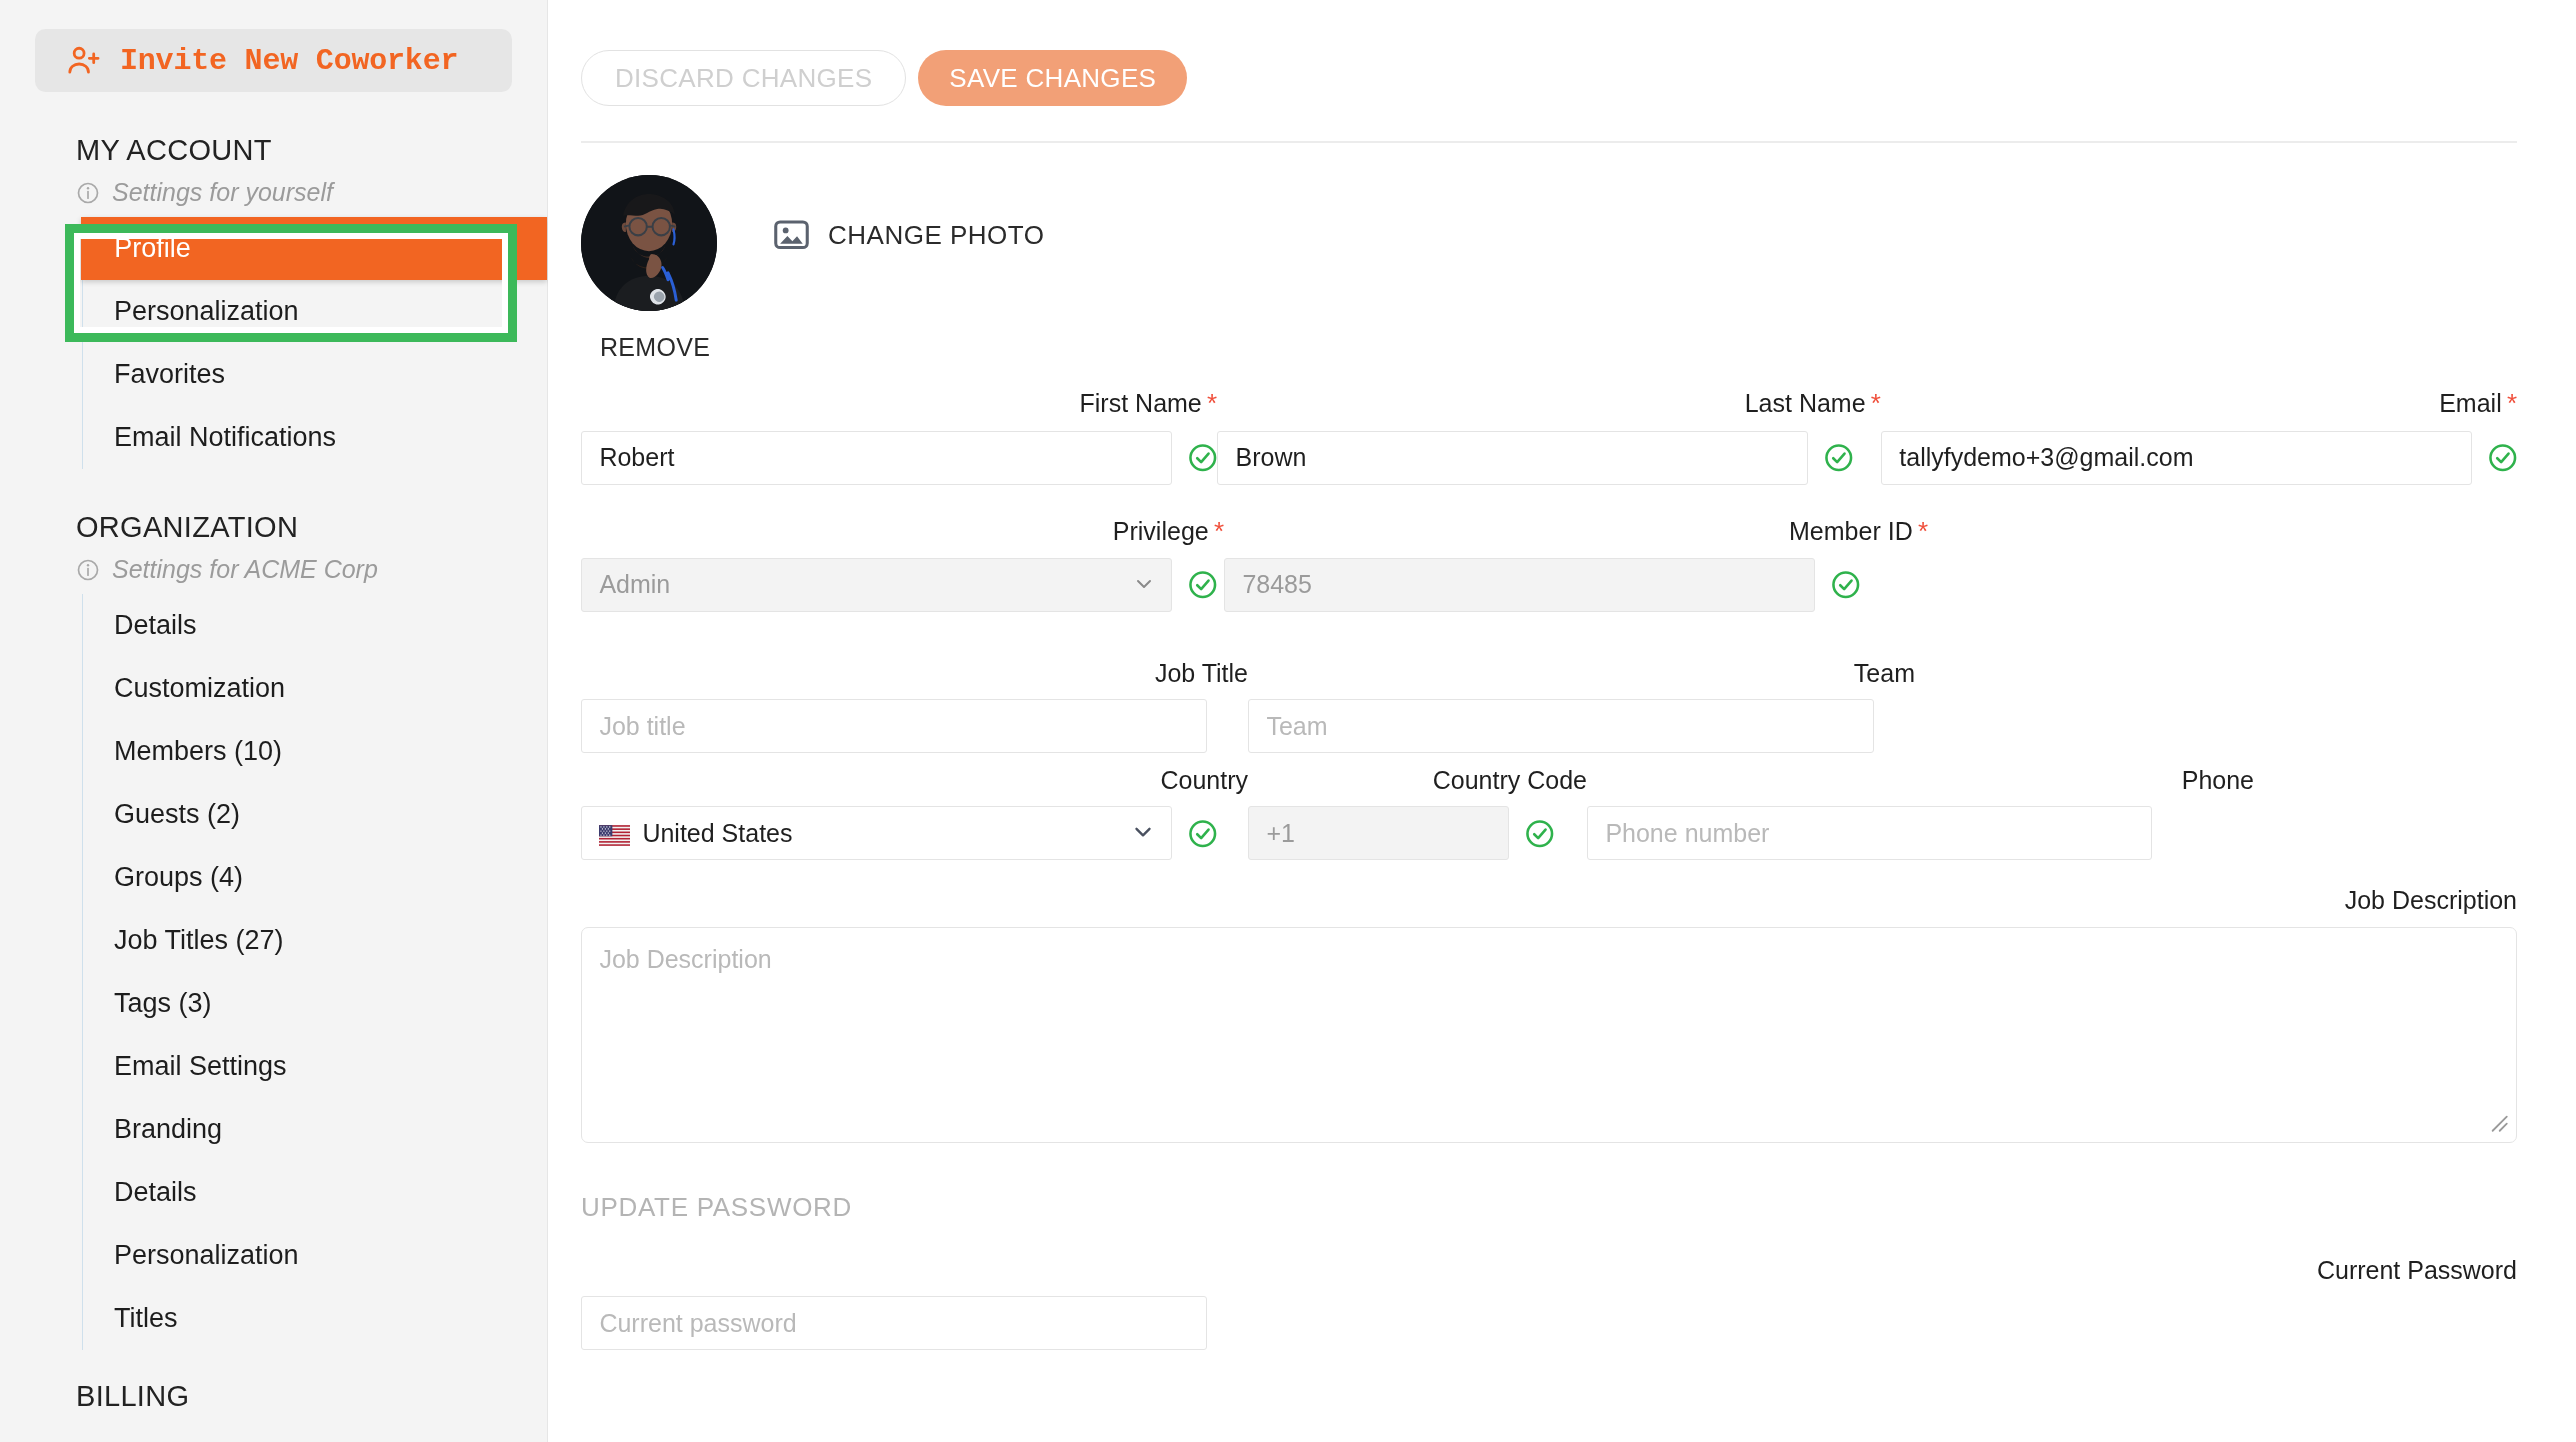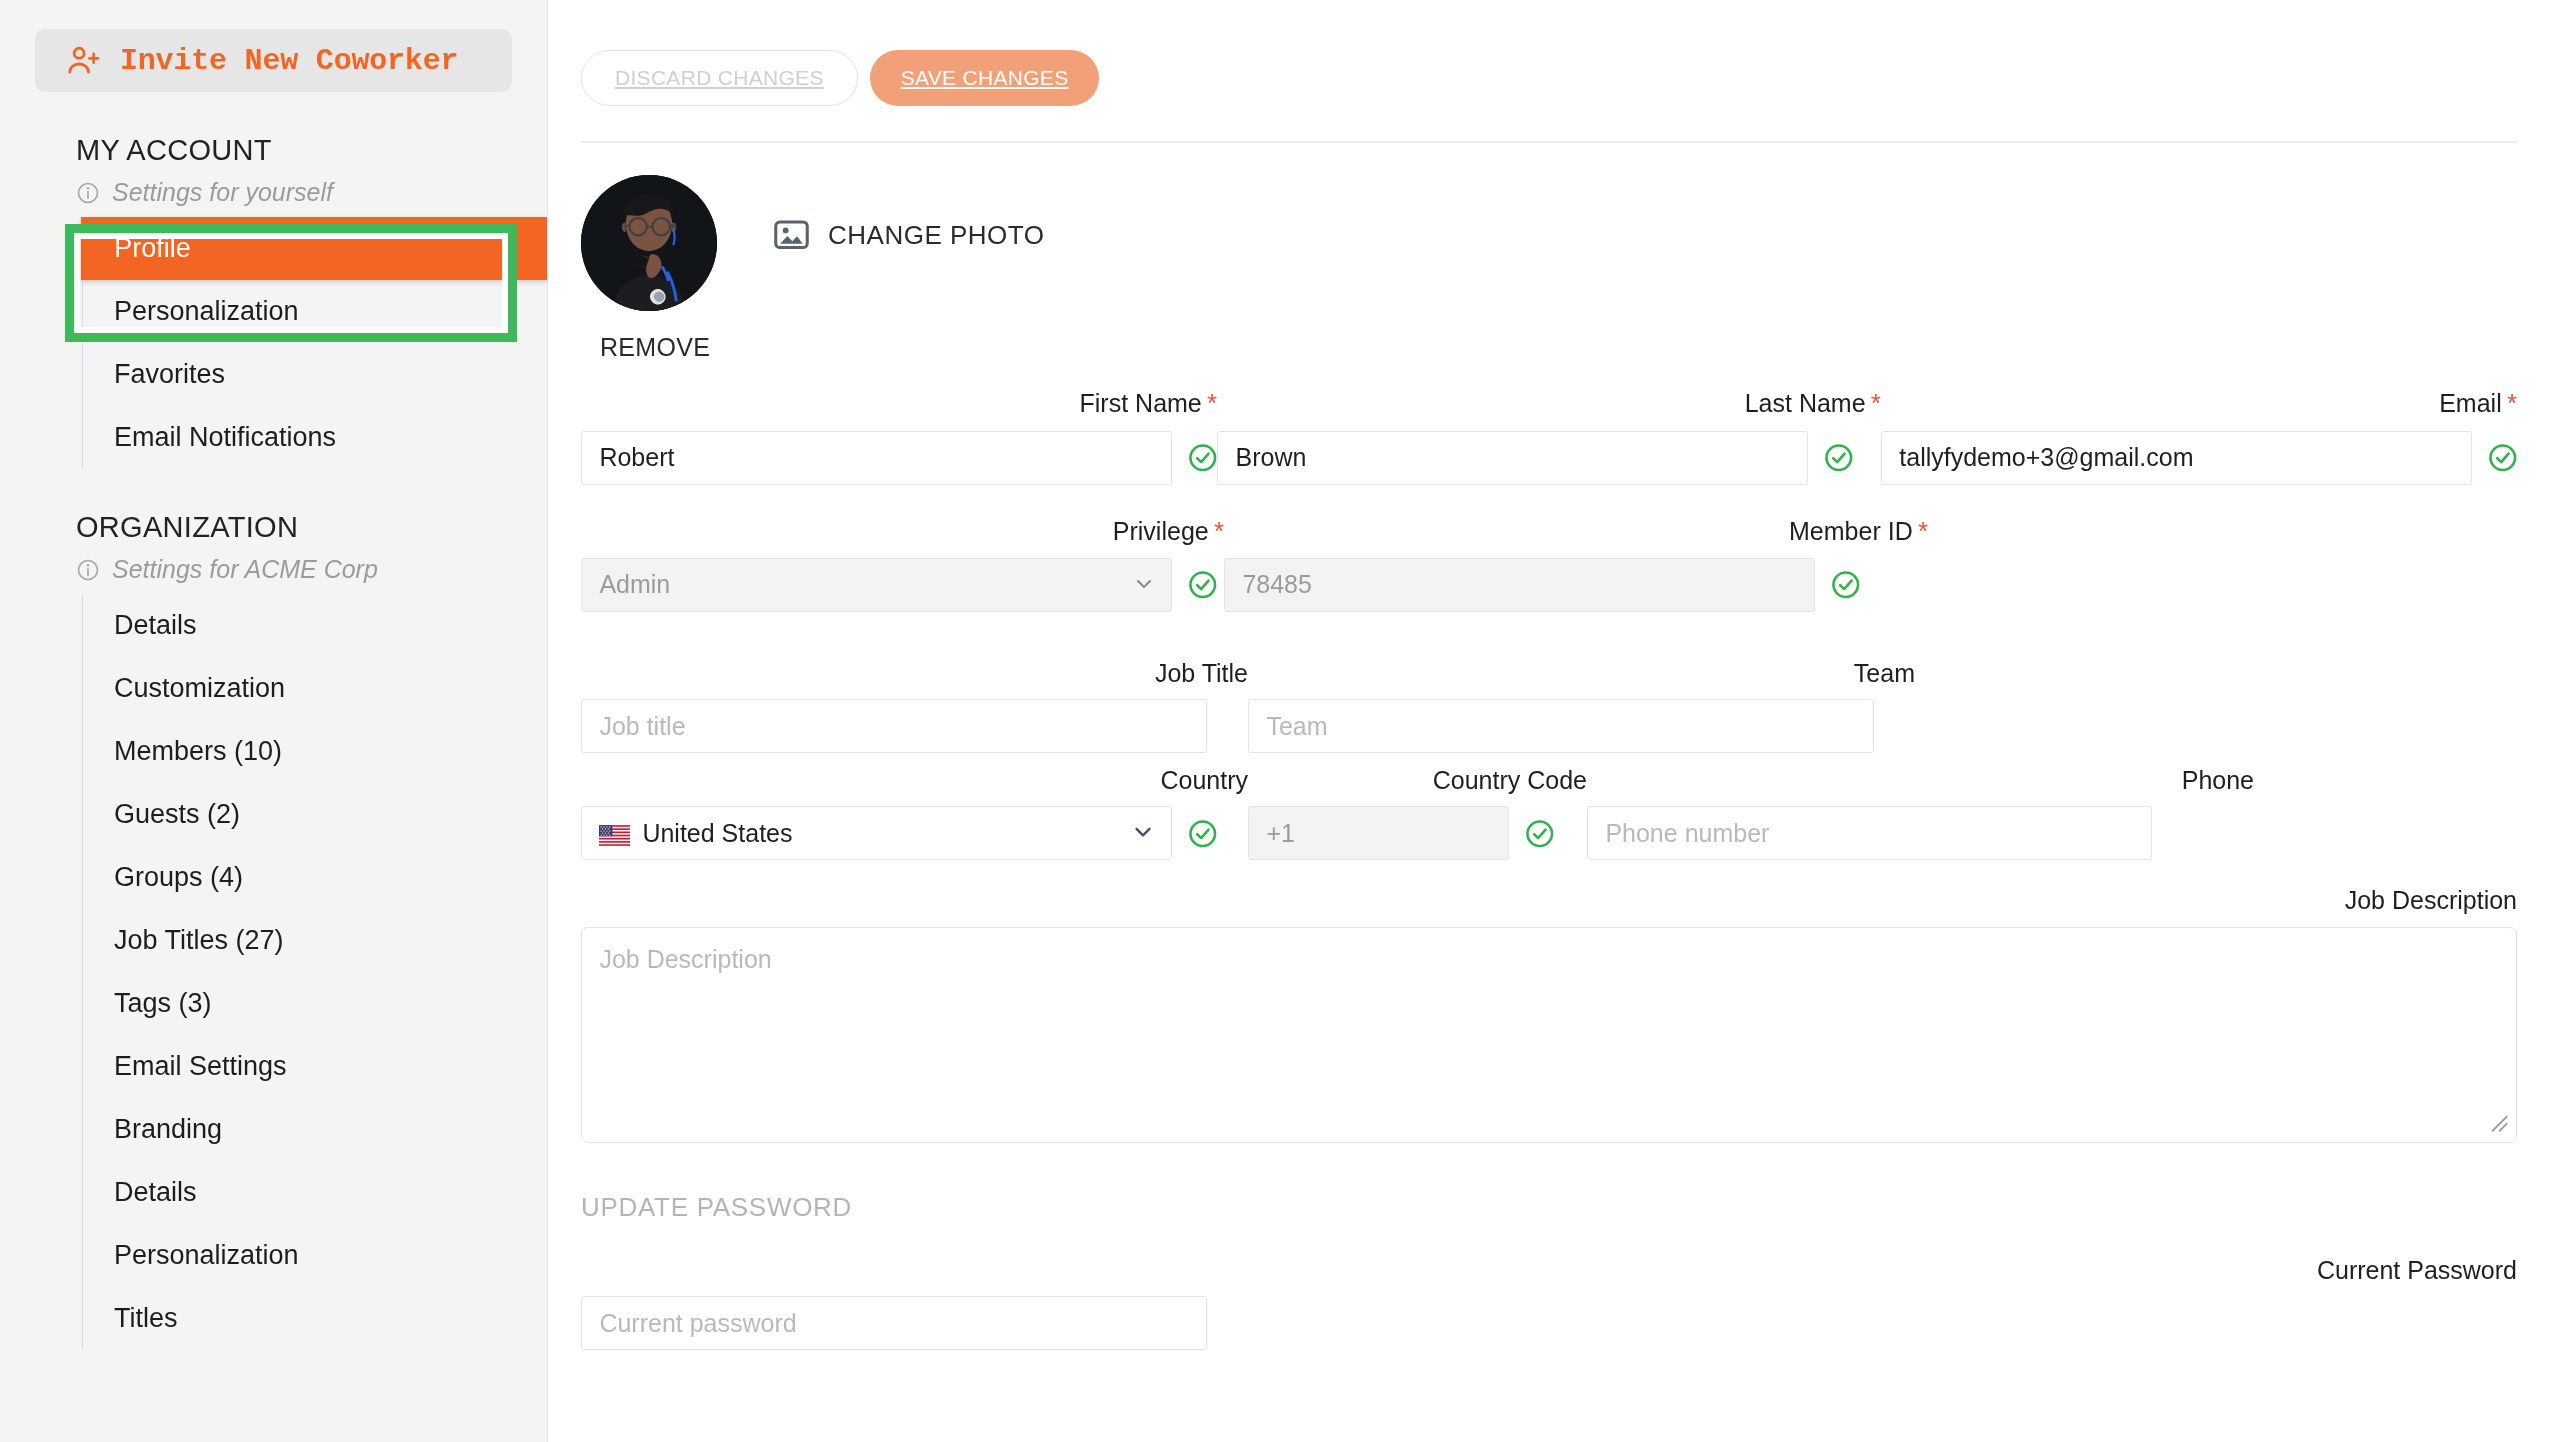--- a/index.html
+++ b/index.html
@@ -108,28 +108,27 @@
     background: #ffffff;
     height: 1443px;
     overflow: hidden;
   }
   .toolbar {
     display: flex; align-items: center; gap: 12px;
     padding: 50px 0 0 33px;
   }
   .btn {
     border-radius: 35px;
-    font-size: 21px;
+    font-size: 26px;
     letter-spacing: 0.3px;
     height: 56px;
     display: inline-flex; align-items: center; justify-content: center;
     cursor: pointer;
     border: none;
     font-family: inherit;
-    text-decoration: underline;
   }
   .btn-discard {
     background: #ffffff;
     border: 1.7px solid #e2e2e2;
     color: #cfcfcf;
     padding: 0 33px;
   }
   .btn-save {
     background: #f2a077;
     color: #ffffff;
@@ -327,20 +326,21 @@
           <span>Details</span>
         </div>
       <div class="nav-item">
           <span>Personalization</span>
         </div>
       <div class="nav-item">
           <span>Titles</span>
         </div>
     </nav>
 
+    <div class="sec-head billing">BILLING</div>
 
     <div class="annot-box"></div>
   </aside>
 
   <main class="main">
 
     <div class="toolbar">
       <button class="btn btn-discard">DISCARD CHANGES</button>
       <button class="btn btn-save">SAVE CHANGES</button>
     </div>

